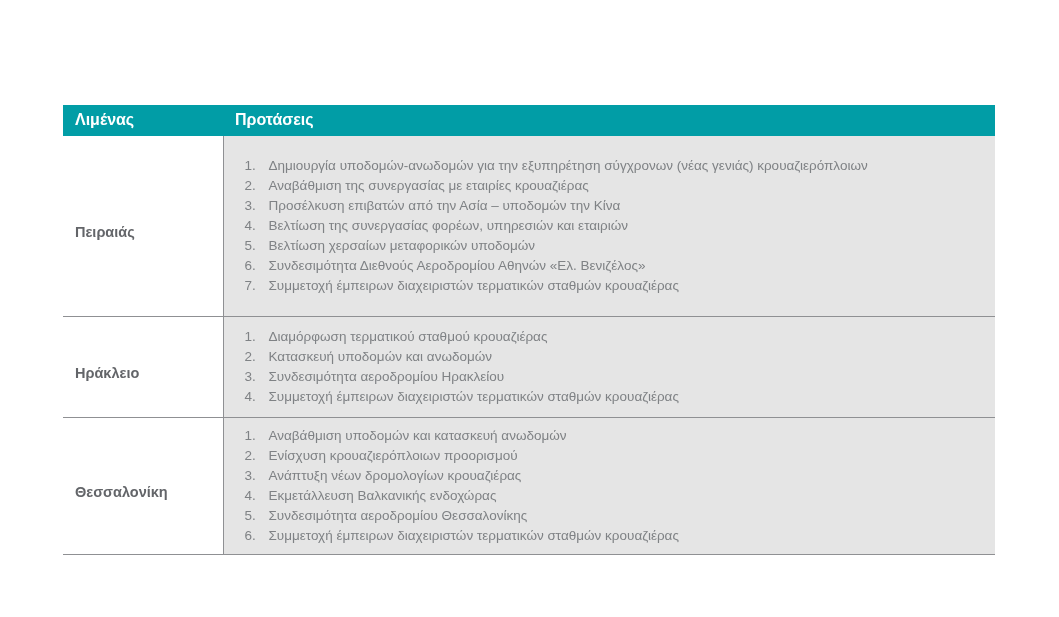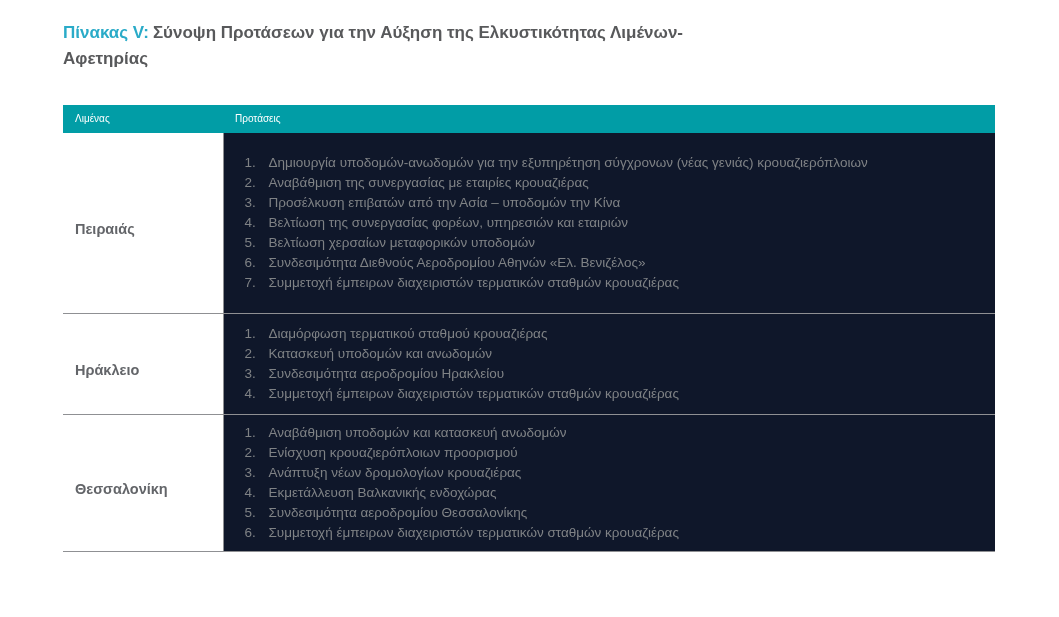--- a/index.html
+++ b/index.html
@@ -37,41 +37,41 @@
     width: 932px;
     border-collapse: collapse;
     table-layout: fixed;
   }
   col.col-port { width: 160px; }
   col.col-proposals { width: 772px; }
   thead th {
     background: #019da6;
     color: #ffffff;
     text-align: left;
-    font-size: 10px;
-    font-weight: normal;
+    font-size: 16px;
+    font-weight: bold;
     padding: 6px 12px 7px 12px;
     height: 28px;
   }
   tbody th.port-cell {
     text-align: left;
     vertical-align: middle;
     font-size: 14.5px;
     font-weight: bold;
     color: #636569;
     padding: 12px 8px 0 12px;
     border-bottom: 1px solid #8f9093;
     border-right: 1px solid #8f9093;
     background: #ffffff;
   }
   tbody td.proposals-cell {
     vertical-align: middle;
     border-bottom: 1px solid #8f9093;
     padding: 8px 30px 8px 0;
-    background: #0f172a;
+    background: #e5e5e5;
   }
   tbody tr:nth-child(1) { height: 180px; }
   tbody tr:nth-child(2) { height: 101px; }
   tbody tr:nth-child(3) { height: 130px; }
   ol.proposal-list {
     margin: 0;
     padding: 0 0 0 36px;
     list-style: decimal;
   }
   ol.proposal-list li {
@@ -83,23 +83,20 @@
   }
   ol.proposal-list li::marker {
     color: #7f8285;
   }
 </style>
 </head>
 <body>
 
 <div class="page">
 
-  <div class="title-block">
-    <span class="title-label">Πίνακας V:</span><span>Σύνοψη Προτάσεων για την Αύξηση της Ελκυστικότητας Λιμένων-Αφετηρίας</span>
-  </div>
 
   <table class="summary-table">
     <colgroup>
       <col class="col-port">
       <col class="col-proposals">
     </colgroup>
     <thead>
       <tr>
         <th>Λιμένας</th>
         <th>Προτάσεις</th>

